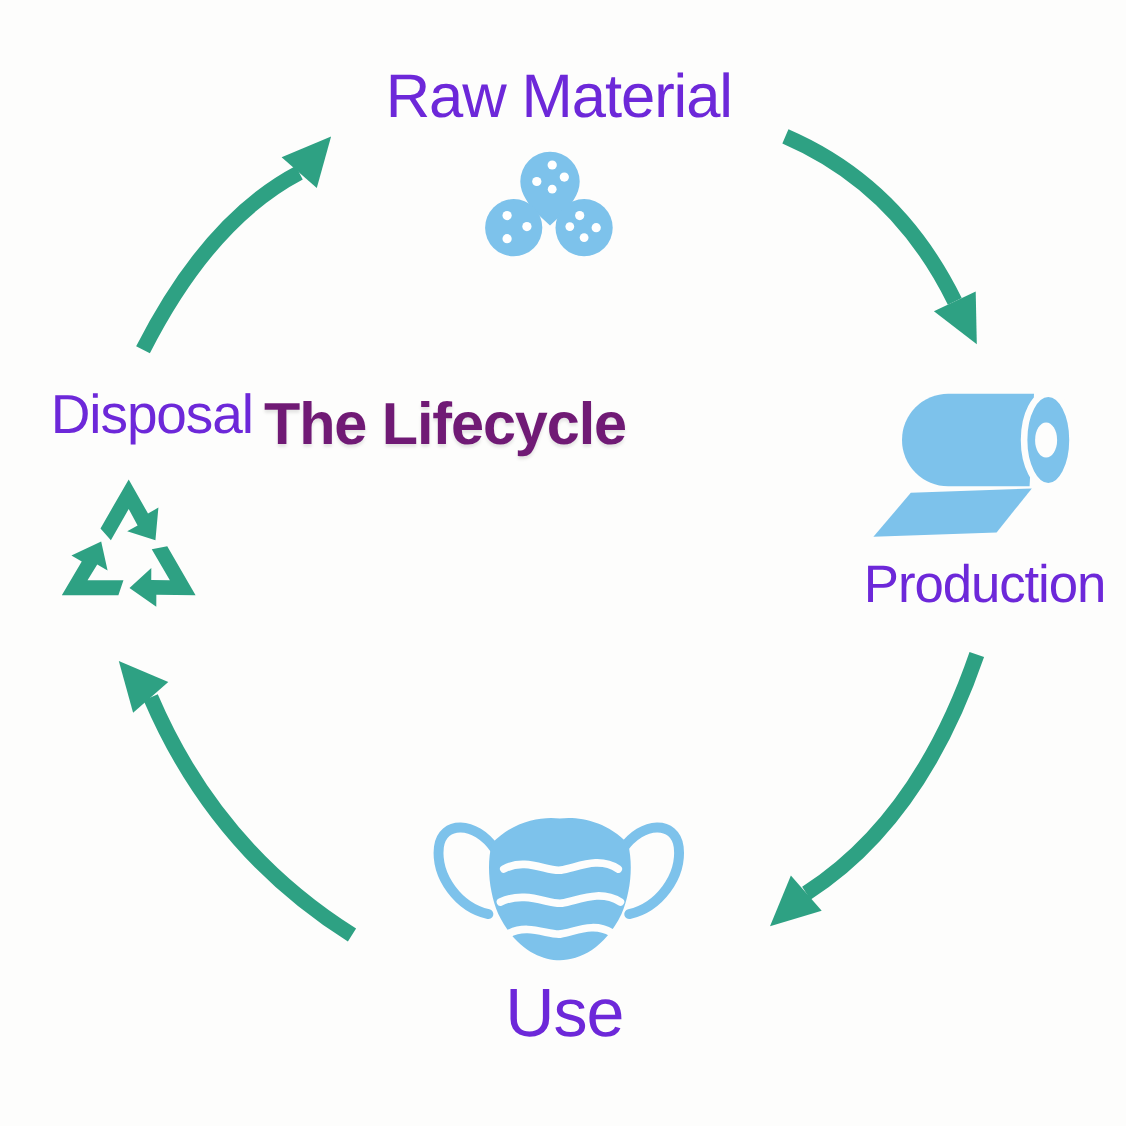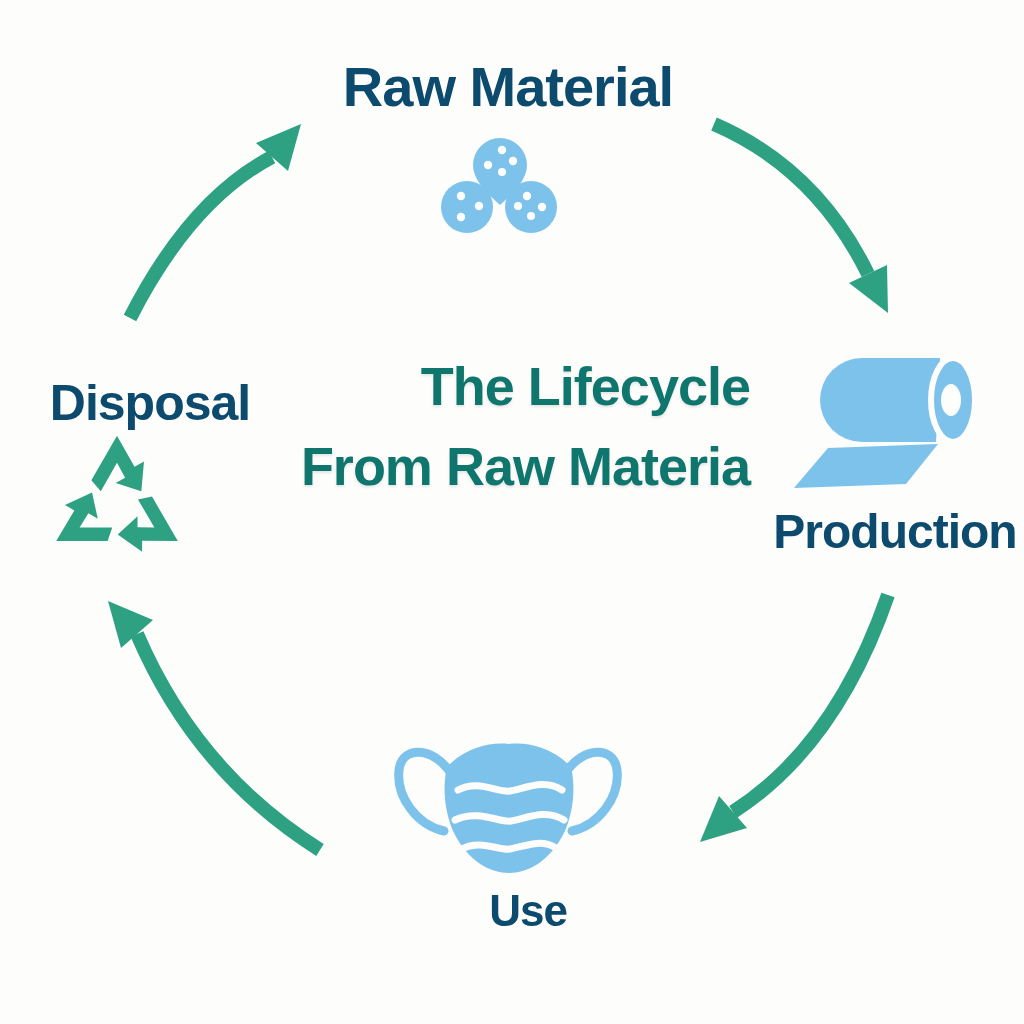--- a/index.html
+++ b/index.html
@@ -8,38 +8,38 @@
     width:1024px;height:1024px;
     background:#fdfdfc;
     overflow:hidden;
     font-family:"Liberation Sans", sans-serif;
     color:#161616;
   }
   .layer{position:absolute;left:0;top:0;}
   .label{
     position:absolute;
     text-align:center;
-    font-weight:700;
+    font-weight:400;
     letter-spacing:-1px;
-    color:#0c4a6e;
+    color:#6d28d9;
     white-space:nowrap;
   }
   .label-raw      {left:308px;top:54px;  width:400px;font-size:56px;}
   .label-prod     {left:745px;top:504px; width:300px;font-size:48px;}
-  .label-use      {left:428px;top:886px; width:200px;font-size:44px;}
-  .label-disposal {left:20px;  top:348px; width:260px;font-size:50px;margin-top:26px;}
+  .label-use      {left:413px;top:886px; width:200px;font-size:62px;}
+  .label-disposal {left:8px;  top:348px; width:260px;font-size:50px;}
   .title{
     position:absolute;
     left:240px;top:346px;width:510px;
-    text-align:right;
+    text-align:left;
     font-weight:700;
     font-size:54px;
     line-height:80px;
     letter-spacing:-1px;
-    color:#0f766e;
+    color:#701a75;
     text-shadow:0 2px 3px rgba(0,0,0,0.10);
   }
   .title span{display:block;}
 </style>
 </head>
 <body>
 
 <div class="canvas">
 
   <svg class="layer" width="1024" height="1024" viewBox="0 0 1024 1024">
@@ -110,16 +110,15 @@
     </g>
   </svg>
 
   <div class="label label-raw">Raw Material</div>
   <div class="label label-prod">Production</div>
   <div class="label label-use">Use</div>
   <div class="label label-disposal">Disposal</div>
 
   <div class="title">
     <span>The Lifecycle</span>
-    <span>From Raw Materia</span>
   </div>
 
 </div>
 
 </body></html>

